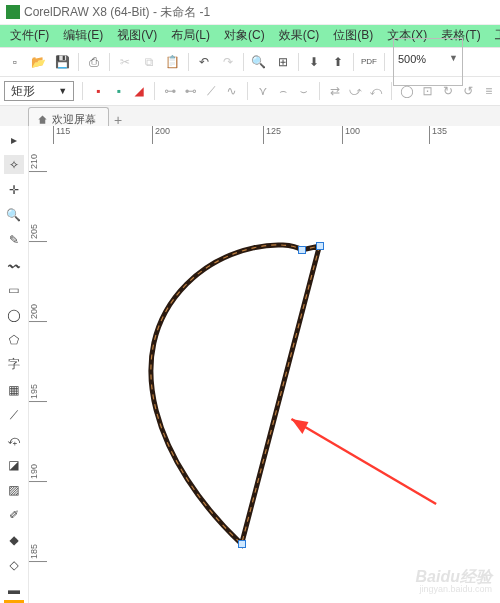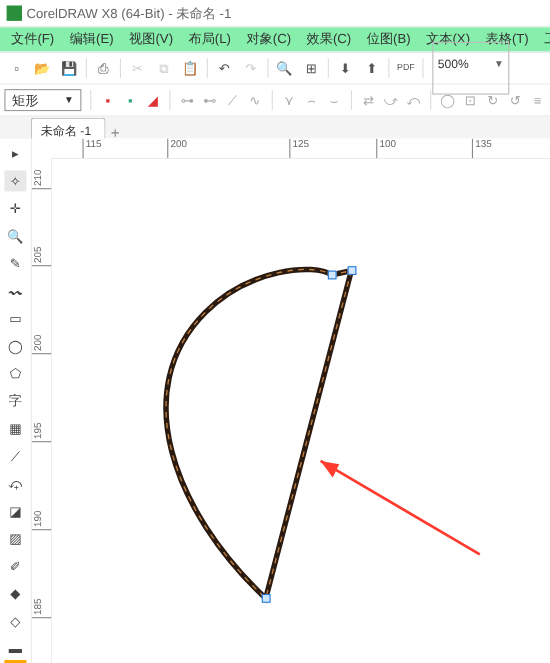--- a/index.html
+++ b/index.html
@@ -114,22 +114,25 @@
   <span class="smallbtn grey">⤺</span>
   <span class="sep"></span>
   <span class="smallbtn grey">◯</span>
   <span class="smallbtn grey">⊡</span>
   <span class="smallbtn grey">↻</span>
   <span class="smallbtn grey">↺</span>
   <span class="smallbtn grey">≡</span>
 </div>
 
 <div class="tabstrip">
-  <div class="tab active">
-    <span>未命名 -1</span>
+  <div class="tab">
+    <svg class="hicon" viewBox="0 0 16 16">
+        <path d="M2 8 L8 2 L14 8 L12 8 L12 14 L4 14 L4 8 Z" fill="#777"></path>
+      </svg>
+    <span>欢迎屏幕</span>
   </div>
   <span class="addtab">+</span>
 </div>
 
 <div class="workspace">
   <div class="toolbox">
     <span class="tool">▸</span>
     <span class="tool sel">✧</span>
     <span class="tool">✛</span>
     <span class="tool">🔍</span>
@@ -145,21 +148,21 @@
     <span class="tool">◪</span>
     <span class="tool">▨</span>
     <span class="tool">✐</span>
     <span class="tool">◆</span>
     <span class="tool">◇</span>
     <span class="tool" style="border-bottom:3px solid orange;">▬</span>
   </div>
 
   <div class="canvas-wrap">
     <div class="ruler-h">
-      <span class="tick" style="left:28px">115</span>
+      <span class="tick" style="left:6px">115</span>
       <span class="tick" style="left:105px">200</span>
       <span class="tick" style="left:216px">125</span>
       <span class="tick" style="left:295px">100</span>
       <span class="tick" style="left:382px">135</span>
     </div>
     <div class="ruler-v">
       <span class="tick" style="top:10px">210</span>
       <span class="tick" style="top:80px">205</span>
       <span class="tick" style="top:160px">200</span>
       <span class="tick" style="top:240px">195</span>
@@ -180,15 +183,19 @@
                  C 180 100, 240 95, 255 106
                  Z" fill="none" stroke="#c08040" stroke-width="1.2" stroke-dasharray="5 5"></path>
 
         <line x1="390" y1="360" x2="245" y2="275" stroke="#ff3b30" stroke-width="2.5"></line>
         <polygon points="245,275 262,278 256,290" fill="#ff3b30"></polygon>
       </svg>
       <div class="node" style="left:273px;top:102px"></div>
       <div class="node" style="left:255px;top:106px"></div>
       <div class="node" style="left:195px;top:400px"></div>
 
+      <div class="watermark">
+        <span>Baidu经验</span>
+        <span class="sub">jingyan.baidu.com</span>
+      </div>
     </div>
   </div>
 </div>
 
 </body></html>

